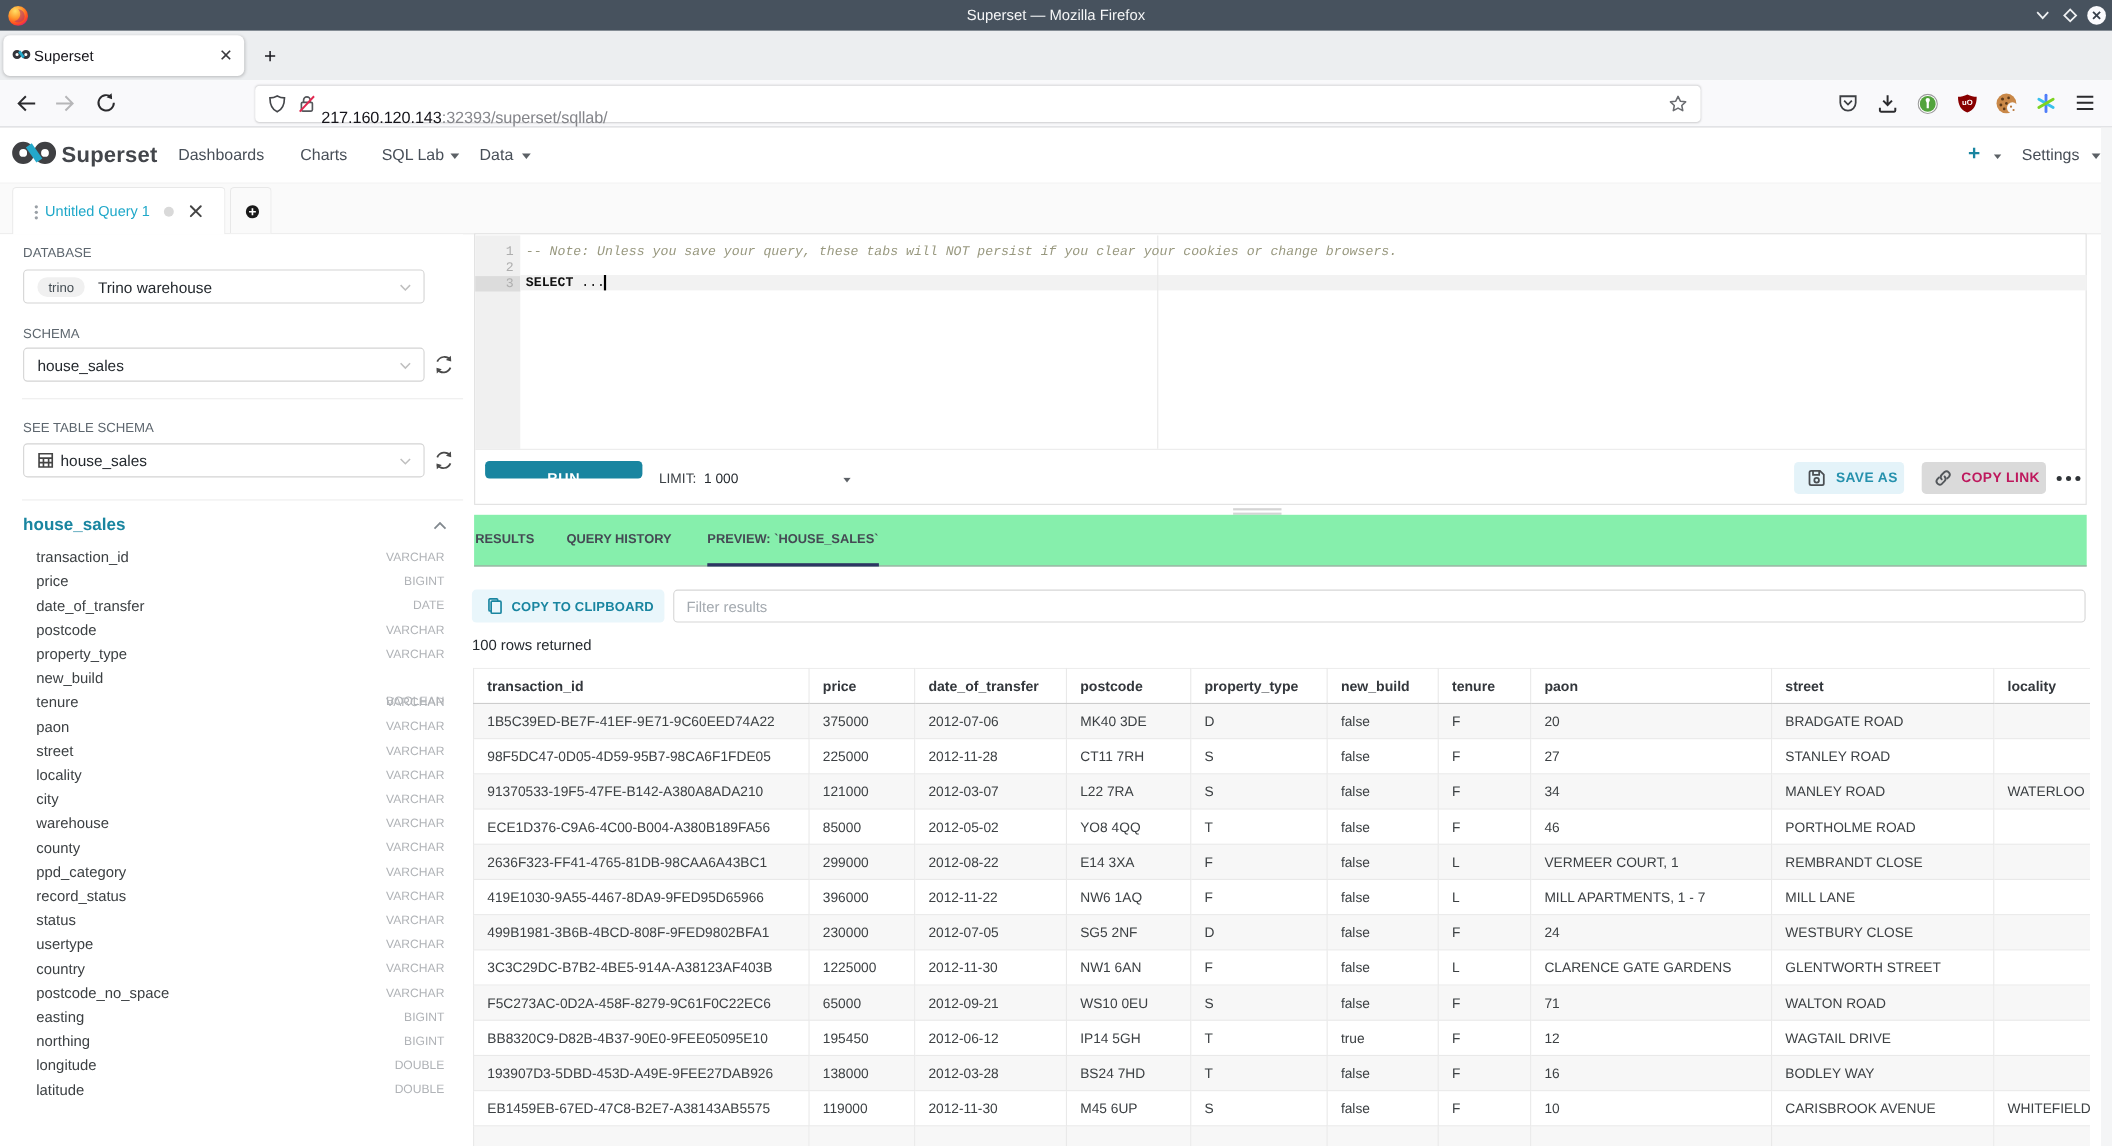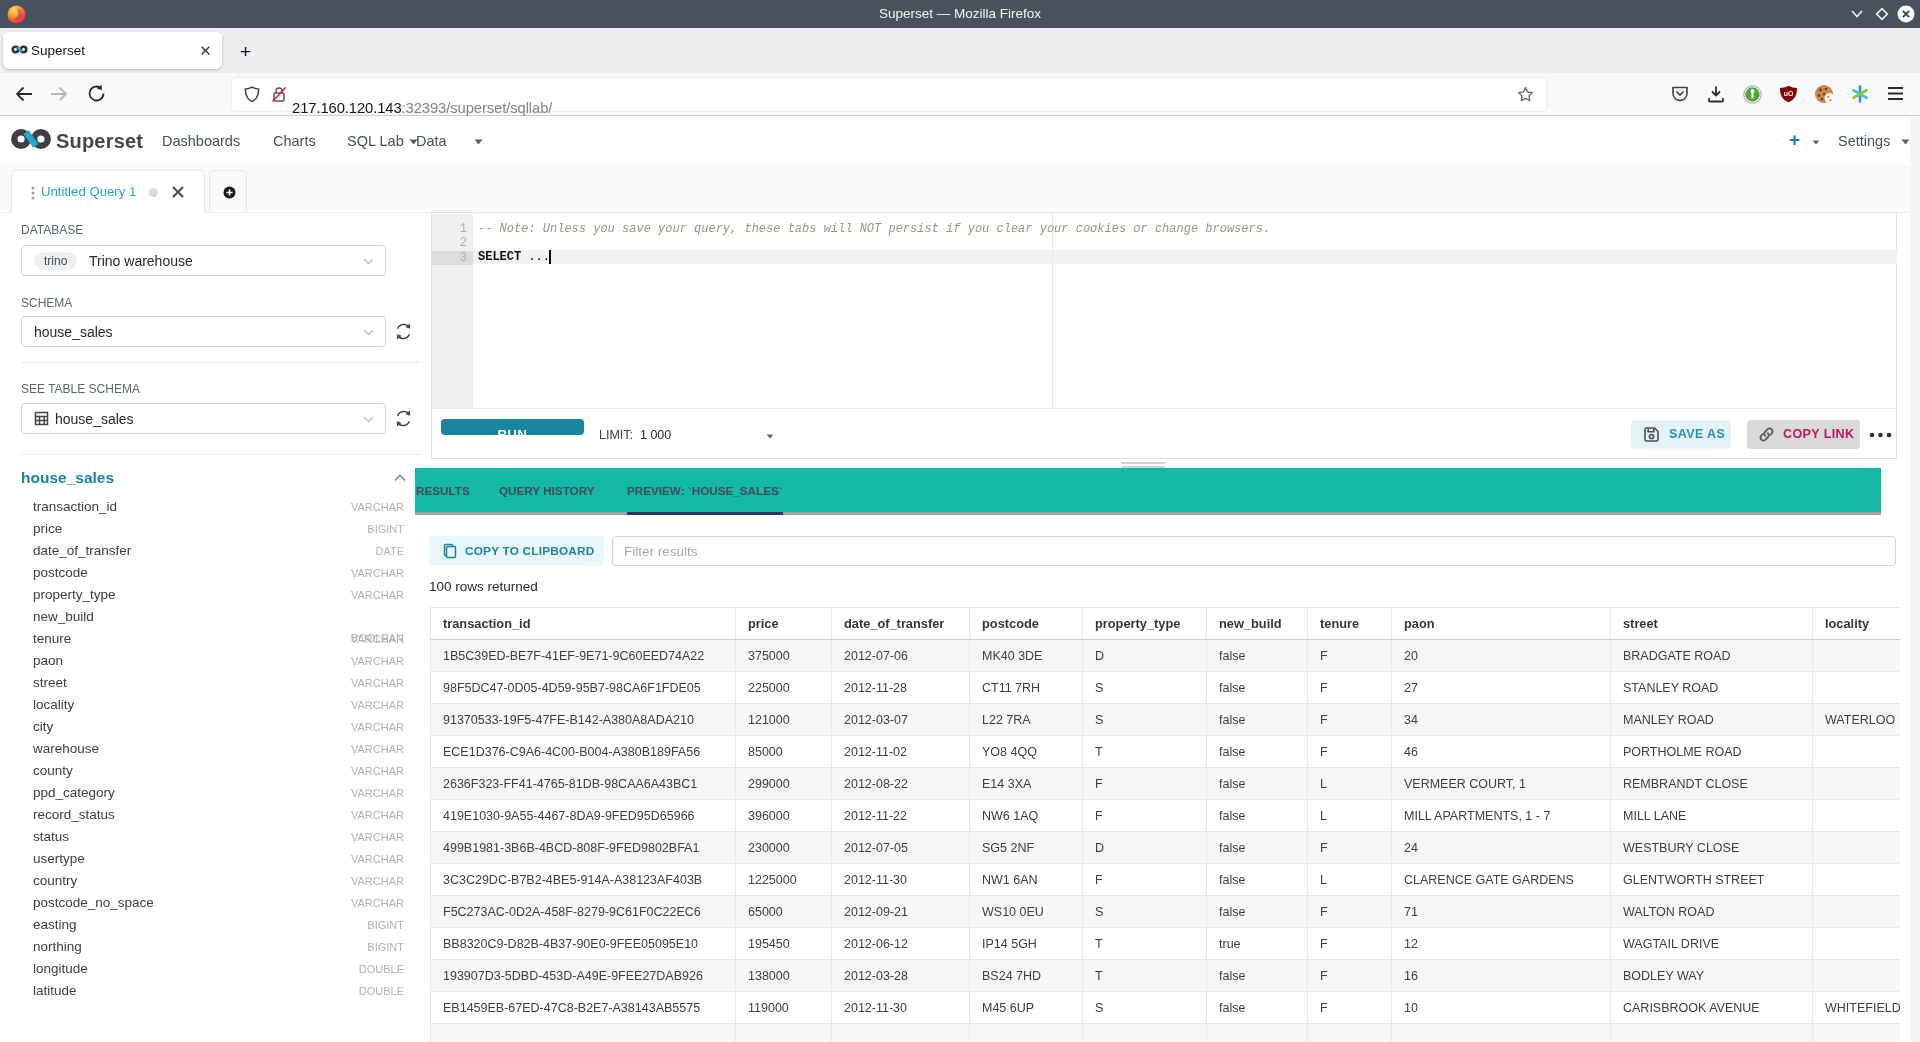--- a/index.html
+++ b/index.html
@@ -45,21 +45,21 @@
   
   #editorcard { position:absolute; left:431px; top:212px; width:1466px; height:247px; background:#fff; border:1px solid #e0e0e0; }
   #acegutter { position:absolute; left:0; top:1px; width:41px; height:194px; background:#f0f0f0; }
   .gnum { position:absolute; right:6px; width:30px; text-align:right; font-family:"Liberation Mono", monospace; font-size:12px; color:#aeaeae; height:14px; line-height:14px; }
   .aceline { position:absolute; left:46px; font-family:"Liberation Mono", monospace; font-size:12px; height:14px; line-height:14px; white-space:pre; }
 
   
   .tealbtn { position:absolute; background:#1985a0; color:#fff; font-weight:700; border-radius:4px; text-align:center; }
 
   
-  #rtabs { position:absolute; left:415px; top:468px; width:1466px; height:47px; border-bottom:3px solid #a3a3a3; background:#14b8a6; }
+  #rtabs { position:absolute; left:431px; top:468px; width:1466px; height:47px; border-bottom:1px solid #a3a3a3; background:#86efac; }
   .rtab { position:absolute; top:0; height:46px; line-height:46px; font-size:11.7px; font-weight:700; color:#454a54; letter-spacing:0; }
 
   
   #dtablewrap { position:absolute; left:430px; top:607px; width:1470px; height:435px; overflow:hidden; }
   table.dt { border-collapse:collapse; table-layout:fixed; width:1470px; font-size:12.5px; color:#3c4043; }
   table.dt th, table.dt td { border:1px solid #e9e9e9; padding:0 0 0 12px; height:32px; overflow:hidden; white-space:nowrap; font-weight:400; text-align:left; }
   table.dt th { font-weight:700; color:#33373c; border-bottom:1px solid #cdcdcd; font-size:12.8px; }
   table.dt tr.odd td { background:#f7f7f7; }
 
   
@@ -192,21 +192,21 @@
       <circle cx="30.9" cy="11" r="6.8" fill="none" stroke="#3f4043" stroke-width="6.5"></circle>
       <rect x="17.75" y="2.6" width="6.5" height="16.8" fill="#23a8ca" transform="rotate(-35 21 11)"></rect>
     </svg>
     <div id="sslogotext">Superset</div>
     <div class="navitem" style="left:162px;">Dashboards</div>
     <div class="navitem" style="left:273px;">Charts</div>
     <div class="navitem" style="left:347px;">SQL Lab</div>
     <svg style="position:absolute;left:409px;top:23px;" width="9" height="6" viewBox="0 0 9 6">
         <polygon points="0.5,0.5 8.5,0.5 4.5,5.5" fill="#5c6166"></polygon>
       </svg>
-    <div class="navitem" style="left:416px;text-align:right;">Data</div>
+    <div class="navitem" style="left:436px;text-align:right;">Data</div>
     <svg style="position:absolute;left:474px;top:23px;" width="9" height="6" viewBox="0 0 9 6">
         <polygon points="0.5,0.5 8.5,0.5 4.5,5.5" fill="#5c6166"></polygon>
       </svg>
     <div style="position:absolute;left:1789px;top:0;height:50px;line-height:48px;font-size:19px;font-weight:700;color:#1a85a0;">+</div>
     <svg style="position:absolute;left:1812px;top:24px;" width="8" height="5" viewBox="0 0 9 6">
         <polygon points="0.5,0.5 8.5,0.5 4.5,5.5" fill="#5c6166"></polygon>
       </svg>
     <div class="navitem" style="left:1838px;">Settings</div>
     <svg style="position:absolute;left:1901px;top:23px;" width="9" height="6" viewBox="0 0 9 6">
         <polygon points="0.5,0.5 8.5,0.5 4.5,5.5" fill="#5c6166"></polygon>
@@ -451,21 +451,21 @@
             <td>S</td>
             <td>false</td>
             <td>F</td>
             <td>34</td>
             <td>MANLEY ROAD</td>
             <td>WATERLOO</td>
           </tr>
       <tr>
             <td>ECE1D376-C9A6-4C00-B004-A380B189FA56</td>
             <td>85000</td>
-            <td>2012-11-02</td>
+            <td>2012-05-02</td>
             <td>YO8 4QQ</td>
             <td>T</td>
             <td>false</td>
             <td>F</td>
             <td>46</td>
             <td>PORTHOLME ROAD</td>
             <td></td>
           </tr>
       <tr class="odd">
             <td>2636F323-FF41-4765-81DB-98CAA6A43BC1</td>

